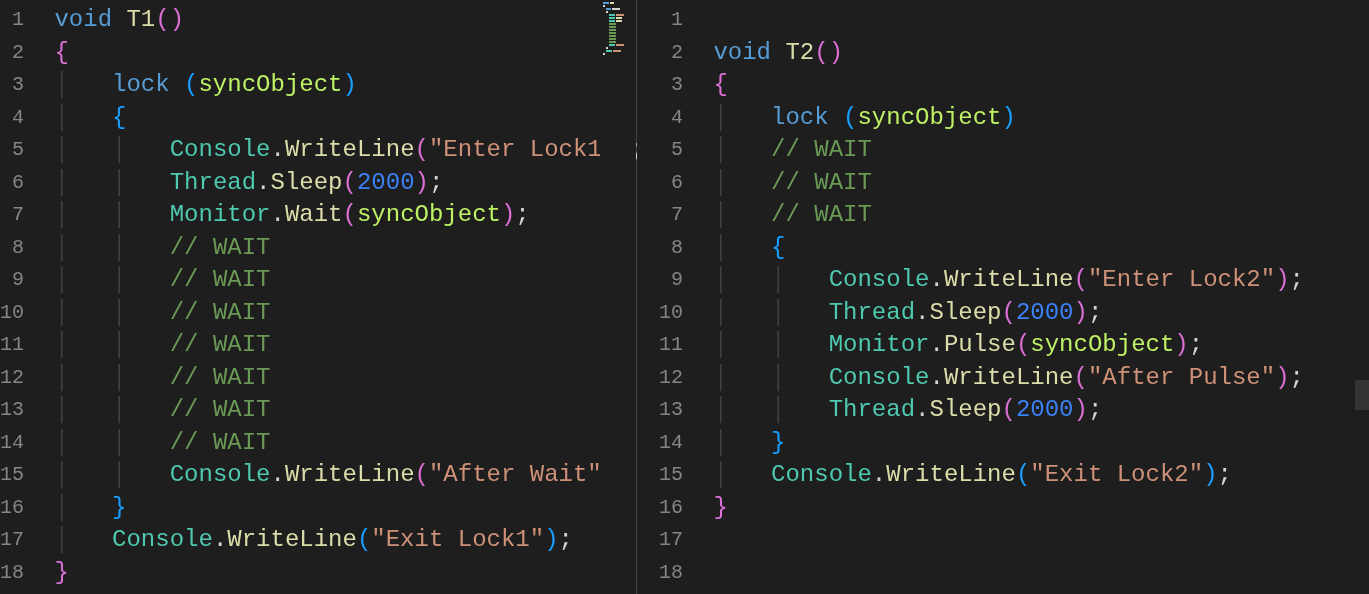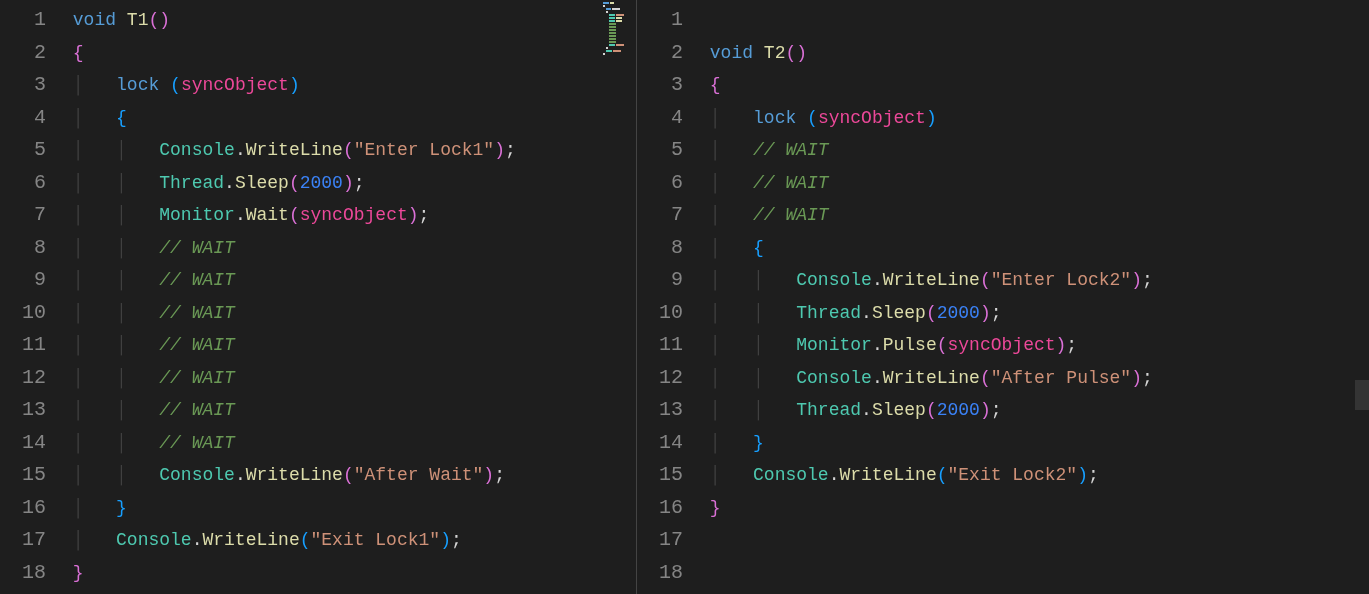--- a/index.html
+++ b/index.html
@@ -38,29 +38,29 @@
     color: #858585;
     user-select: none;
     line-height: 32.5px;
     font-size: 20px;
   }
   .code {
     flex: 1;
     padding-top: 4px;
     line-height: 32.5px;
     white-space: pre;
-    font-size: 18px;
+    font-size: 24px;
   }
   .tok-kw   { color: #569cd6; }
   .tok-fn   { color: #dcdcaa; }
   .tok-type { color: #4ec9b0; }
-  .tok-prop { color: #ec4899; }
+  .tok-prop { color: #bef264; }
   .tok-str  { color: #ce9178; }
   .tok-num  { color: #3b82f6; }
-  .tok-cmt  { color: #6a9955; font-style: italic; }
+  .tok-cmt  { color: #6a9955; }
   .tok-pun  { color: #d4d4d4; }
   .tok-brc  { color: #da70d6; }
   .tok-brc2 { color: #179fff; }
   .indent-guide { color: #404040; }
 
   .minimap {
     position: absolute;
     top: 0; right: 0;
     width: 36px;
     height: 100%;

